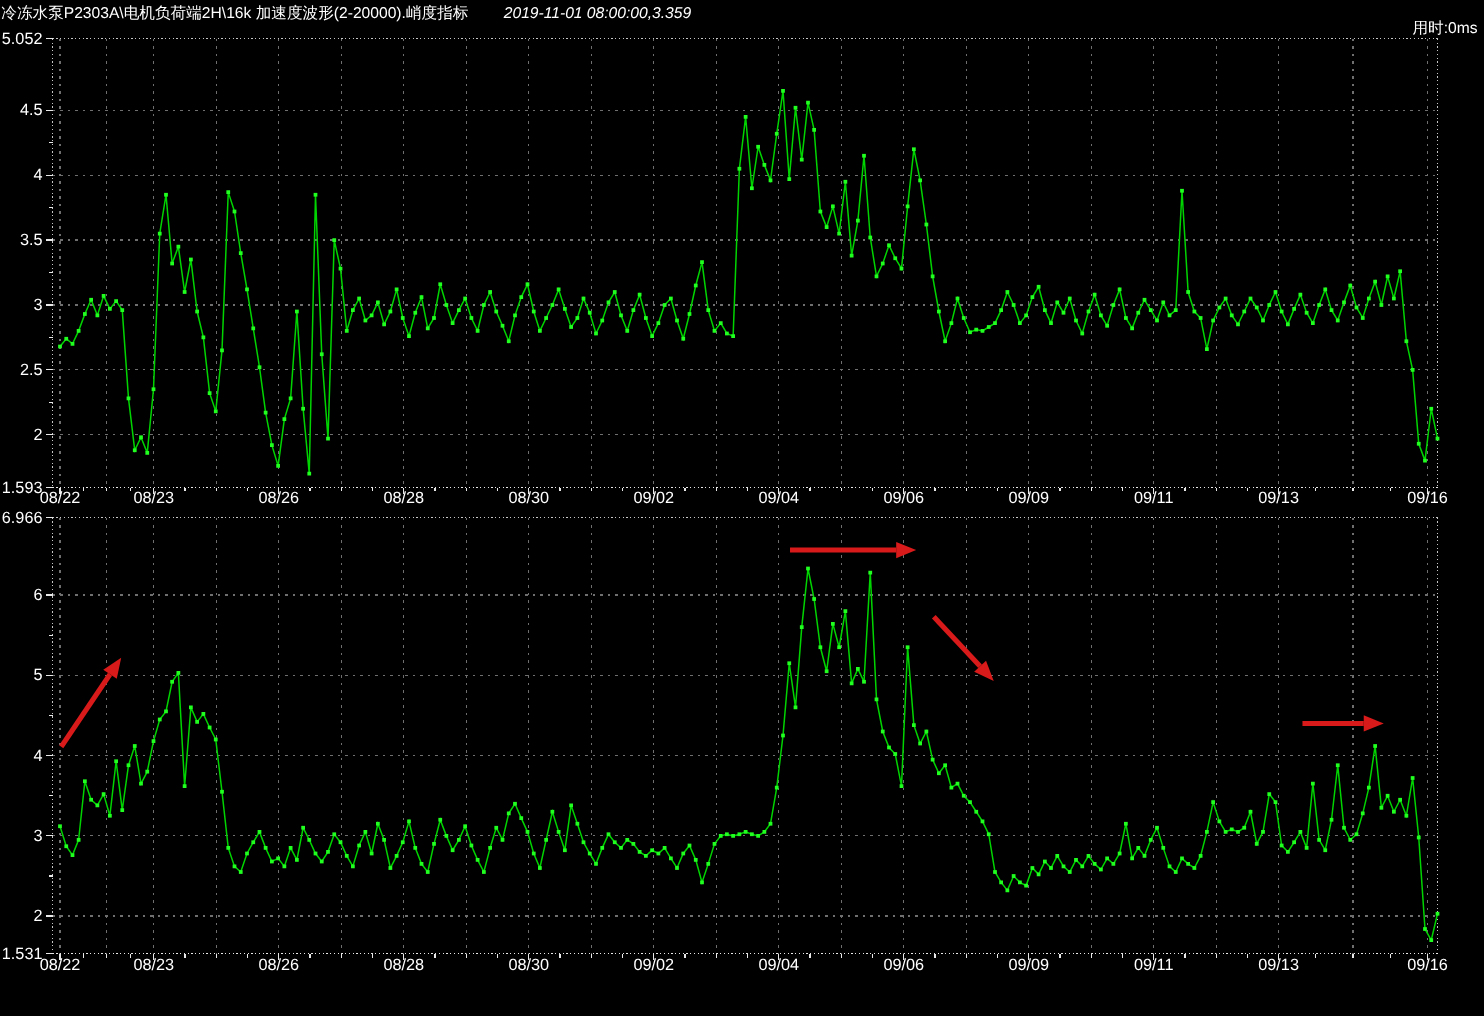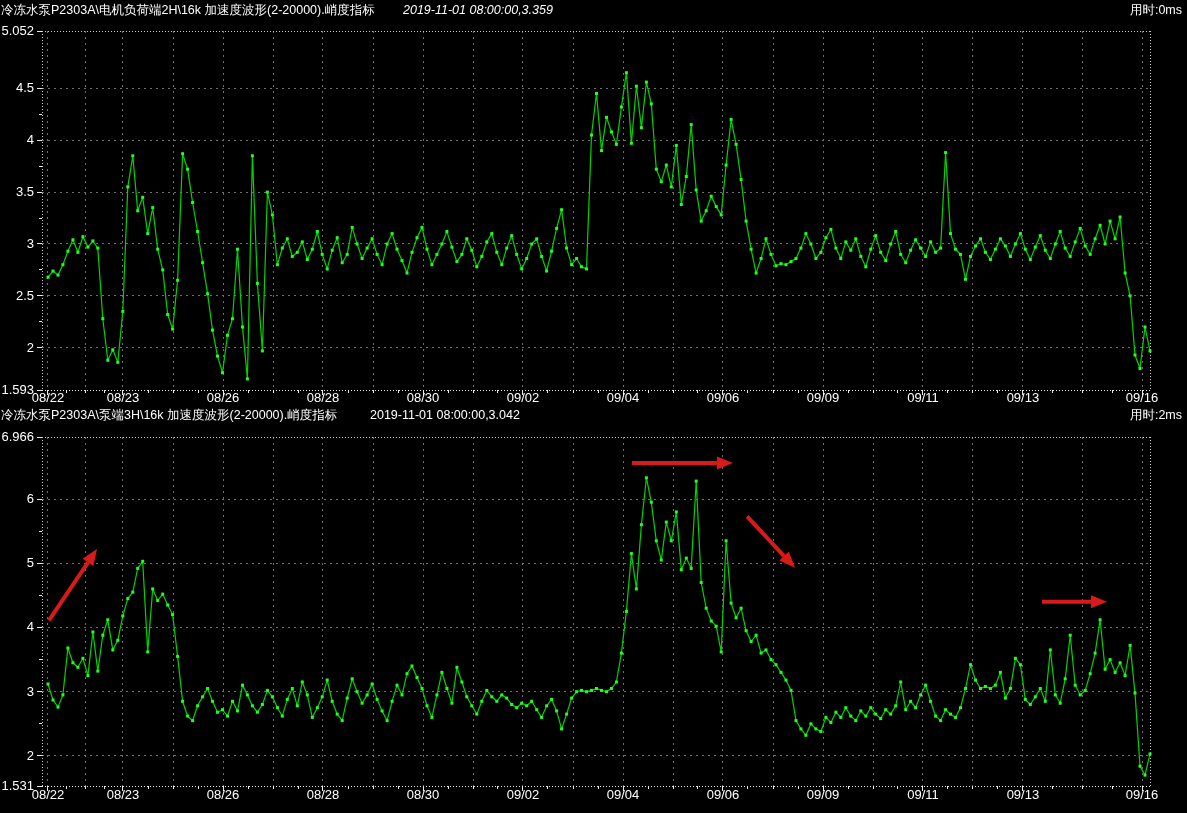--- a/index.html
+++ b/index.html
@@ -7,21 +7,21 @@
        font-family:"Liberation Sans",sans-serif;}
   .chart{position:absolute;left:0;width:1042px;}
   #chart0{top:0;height:404px;}
   #chart1{top:404px;height:409px;}
   .hdr{position:relative;width:1187px;color:#fff;font-size:12.5px;white-space:nowrap;}
   #chart0 .hdr{height:20px;line-height:20px;}
   #chart1 .hdr{height:23px;line-height:23px;}
   .hdr .t{position:absolute;left:1px;top:0;}
   #chart0 .hdr .d{position:absolute;left:403px;top:0;font-style:italic;}
   #chart1 .hdr .d{position:absolute;left:370px;top:0;}
-  .hdr .e{position:absolute;right:5px;top:0;text-align:right;}
+  .hdr .e{position:absolute;right:5px;top:12px;text-align:right;}
   svg{display:block;}
   svg text{font-family:"Liberation Sans",sans-serif;}
 </style>
 </head>
 <body>
 
 <div id="app">
 
   <section class="chart" id="chart0">
     <div class="hdr">
@@ -361,25 +361,20 @@
         <rect x="1123.6" y="251.5" width="3" height="3" fill="#21ff21"></rect>
         <rect x="1128.6" y="274.4" width="3" height="3" fill="#21ff21"></rect>
         <rect x="1133.5" y="333.5" width="3" height="3" fill="#21ff21"></rect>
         <rect x="1138.5" y="347.0" width="3" height="3" fill="#21ff21"></rect>
         <rect x="1143.5" y="305.5" width="3" height="3" fill="#21ff21"></rect>
         <rect x="1148.5" y="329.4" width="3" height="3" fill="#21ff21"></rect>
       </svg>
   </section>
 
   <section class="chart" id="chart1">
-    <div class="hdr">
-      <span class="t">冷冻水泵P2303A\泵端3H\16k 加速度波形(2-20000).峭度指标</span>
-      <span class="d">2019-11-01 08:00:00,3.042</span>
-      <span class="e">用时:2ms</span>
-    </div>
     <svg width="1187" height="386">
         <line x1="47.9832" y1="10" x2="47.9832" y2="359" stroke="#6f6f6f" stroke-width="1" stroke-dasharray="2 4" shape-rendering="crispEdges"></line>
         <line x1="85.489" y1="10" x2="85.489" y2="359" stroke="#6f6f6f" stroke-width="1" stroke-dasharray="2 4" shape-rendering="crispEdges"></line>
         <line x1="122.9948" y1="10" x2="122.9948" y2="359" stroke="#6f6f6f" stroke-width="1" stroke-dasharray="2 4" shape-rendering="crispEdges"></line>
         <line x1="173.021" y1="10" x2="173.021" y2="359" stroke="#6f6f6f" stroke-width="1" stroke-dasharray="2 4" shape-rendering="crispEdges"></line>
         <line x1="223.04719999999998" y1="10" x2="223.04719999999998" y2="359" stroke="#6f6f6f" stroke-width="1" stroke-dasharray="2 4" shape-rendering="crispEdges"></line>
         <line x1="273.01800000000003" y1="10" x2="273.01800000000003" y2="359" stroke="#6f6f6f" stroke-width="1" stroke-dasharray="2 4" shape-rendering="crispEdges"></line>
         <line x1="322.98879999999997" y1="10" x2="322.98879999999997" y2="359" stroke="#6f6f6f" stroke-width="1" stroke-dasharray="2 4" shape-rendering="crispEdges"></line>
         <line x1="373.01499999999993" y1="10" x2="373.01499999999993" y2="359" stroke="#6f6f6f" stroke-width="1" stroke-dasharray="2 4" shape-rendering="crispEdges"></line>
         <line x1="423.0412" y1="10" x2="423.0412" y2="359" stroke="#6f6f6f" stroke-width="1" stroke-dasharray="2 4" shape-rendering="crispEdges"></line>

